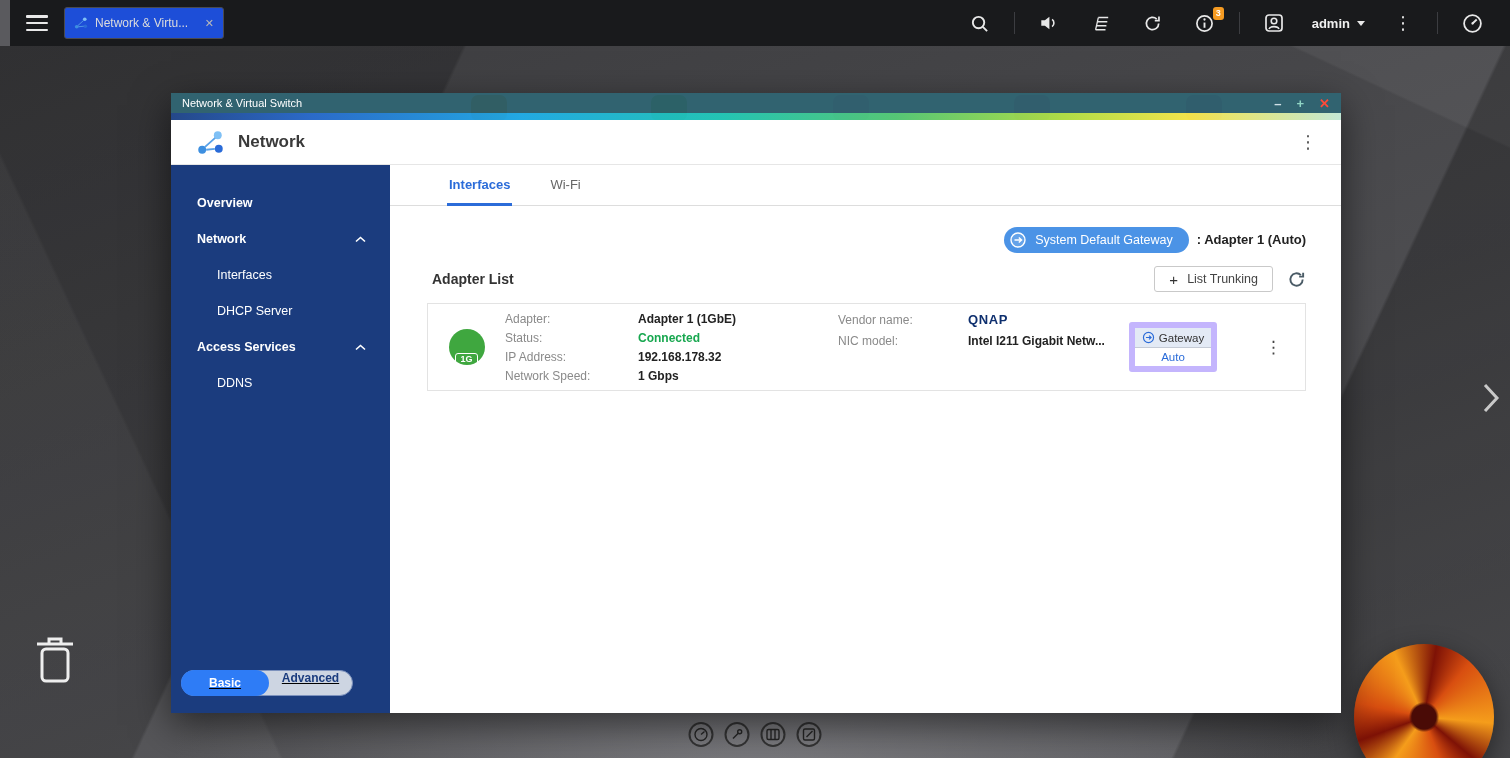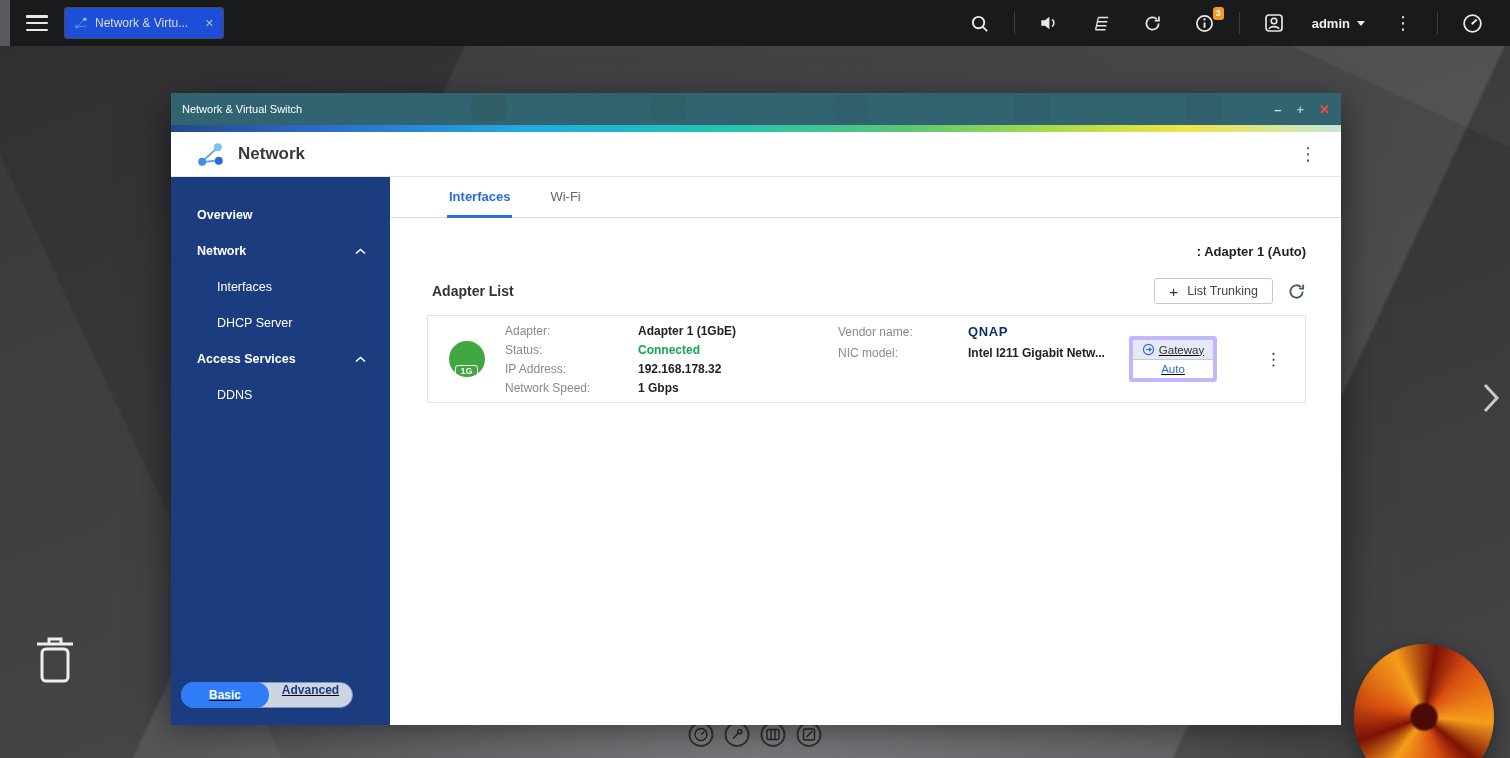--- a/index.html
+++ b/index.html
@@ -33,21 +33,21 @@
 
   
   .win{position:absolute;left:171px;top:93px;width:1170px;height:620px;background:#fff;box-shadow:0 12px 36px rgba(0,0,0,.55);z-index:5;}
   .ghosts{position:absolute;top:2px;left:0;height:26px;width:100%;z-index:0;pointer-events:none;}
   .ghost{position:absolute;top:0;height:26px;width:36px;border-radius:7px;opacity:.5;}
   .ghost.g1{left:300px;background:#f5a73b;}
   .ghost.g2{left:480px;background:#a6d96a;}
   .ghost.g3{left:662px;background:#f7b7d4;}
   .ghost.g4{left:843px;background:#f2a9cd;}
   .ghost.g5{left:1015px;background:#eea4cb;}
-  .titlebar{position:relative;z-index:1;height:20px;background:rgba(20,77,92,.88);display:flex;align-items:center;padding:16px 11px;color:#fff;font-size:11px;}
+  .titlebar{position:relative;z-index:1;height:20px;background:rgba(20,77,92,.88);display:flex;align-items:center;padding:4px 11px;color:#fff;font-size:11px;}
   .win-controls{margin-left:auto;display:flex;gap:15px;align-items:center;font-size:13px;font-weight:700;line-height:1;}
   .wc-min{color:#cfe0e6;cursor:pointer;}
   .wc-max{color:#8fd4c4;cursor:pointer;}
   .wc-close{color:#ff4a38;cursor:pointer;}
   .strip{position:relative;z-index:1;height:7px;opacity:.93;background:linear-gradient(90deg,#143a80 0%,#1b5fc4 12%,#12a3e0 30%,#13bfae 47%,#49c26b 62%,#a8d939 76%,#f2e13e 87%,#bfe6d2 100%);}
   .win-header{position:relative;z-index:1;height:45px;background:#fff;border-bottom:1px solid #e6e6e6;display:flex;align-items:center;padding:0 24px 0 26px;}
   .app-title{font-size:17px;font-weight:700;color:#3a3a3a;margin-left:14px;}
   .kebab2{margin-left:auto;color:#555;font-size:18px;background:none;border:none;cursor:pointer;line-height:1;}
 
   .win-body{display:flex;height:548px;position:relative;z-index:1;}
@@ -77,21 +77,21 @@
   .adapter-card{margin:11px 35px 0 37px;height:88px;border:1px solid #e3e3e3;display:flex;align-items:center;background:#fff;}
   .ad-icon-wrap{width:77px;display:flex;justify-content:center;flex-shrink:0;}
   .ad-icon{width:36px;height:36px;border-radius:50%;background:#3fa73f;display:flex;align-items:center;justify-content:center;}
   .g-box{border:1.5px solid #fff;border-radius:3px;color:#fff;font-size:9px;font-weight:700;padding:1px 4px;line-height:1;margin-top:25px;}
   .fg1{width:333px;display:grid;grid-template-columns:133px 1fr;row-gap:1px;font-size:12px;line-height:18px;flex-shrink:0;}
   .fg2{width:291px;display:grid;grid-template-columns:130px 1fr;row-gap:3px;font-size:12px;line-height:18px;height:72px;align-content:start;flex-shrink:0;}
   .flabel{color:#8a8a8a;}
   .fvalue{color:#222;font-weight:700;}
   .fvalue.green{color:#17a74f;}
   .qnap-logo{color:#0e2f6e;font-weight:800;font-size:13px;letter-spacing:.6px;}
-  .gw-cell{width:88px;border:4px solid #c4b5fd;border-radius:3px;overflow:hidden;font-size:11.5px;text-align:center;flex-shrink:0;cursor:pointer;text-decoration:underline;}
+  .gw-cell{width:88px;border:6px solid #c4b5fd;border-radius:3px;overflow:hidden;font-size:11.5px;text-align:center;flex-shrink:0;cursor:pointer;}
   .gw-cell-top{background:#e3eaf5;color:#333;display:flex;align-items:center;justify-content:center;gap:4px;padding:3px 4px;}
   .gw-cell-bottom{background:#fff;color:#2b6cd9;padding:3px 4px;border-top:1px solid #c5cbd6;}
   .card-kebab{margin-left:48px;color:#444;font-size:17px;background:none;border:none;cursor:pointer;line-height:1;}
 
   
   .dock{position:absolute;left:50%;bottom:11px;transform:translateX(-50%);display:flex;gap:11px;z-index:3;}
   .dock-btn{width:25px;height:25px;border-radius:50%;border:2px solid rgba(40,40,40,.85);background:rgba(220,220,220,.07);display:flex;align-items:center;justify-content:center;cursor:pointer;}
   .trash{position:absolute;left:32px;top:632px;z-index:2;cursor:pointer;background:none;border:none;}
   .next-arrow{position:absolute;right:10px;top:382px;z-index:2;cursor:pointer;background:none;border:none;}
   .brand-logo{position:absolute;right:16px;bottom:-32px;width:140px;height:146px;border-radius:50%;z-index:2;box-shadow:0 8px 26px rgba(0,0,0,.45);
@@ -255,20 +255,29 @@
         </div>
       </nav>
 
       <main class="content">
         <div class="tabs">
           <div class="tab active">Interfaces</div>
           <div class="tab">Wi-Fi</div>
         </div>
 
         <div class="gw-row">
+          <button class="gw-btn">
+            <span style="display:flex;">
+              <svg width="18" height="18" viewBox="0 0 18 18">
+                  <circle cx="9" cy="9" r="7" fill="rgba(255,255,255,.15)" stroke="#fff" stroke-width="1.4"></circle>
+                  <path d="M5.5 9 h6.5 M9.8 6.4 L12.6 9 L9.8 11.6" fill="none" stroke="#fff" stroke-width="1.4"></path>
+                </svg>
+            </span>
+            <span>System Default Gateway</span>
+          </button>
           <span class="gw-val">: Adapter 1 (Auto)</span>
         </div>
 
         <div class="al-row">
           <span class="al-title">Adapter List</span>
           <button class="pt-btn">
             <span class="pt-plus">+</span>
             <span>List Trunking</span>
           </button>
           <button class="refresh-btn">

